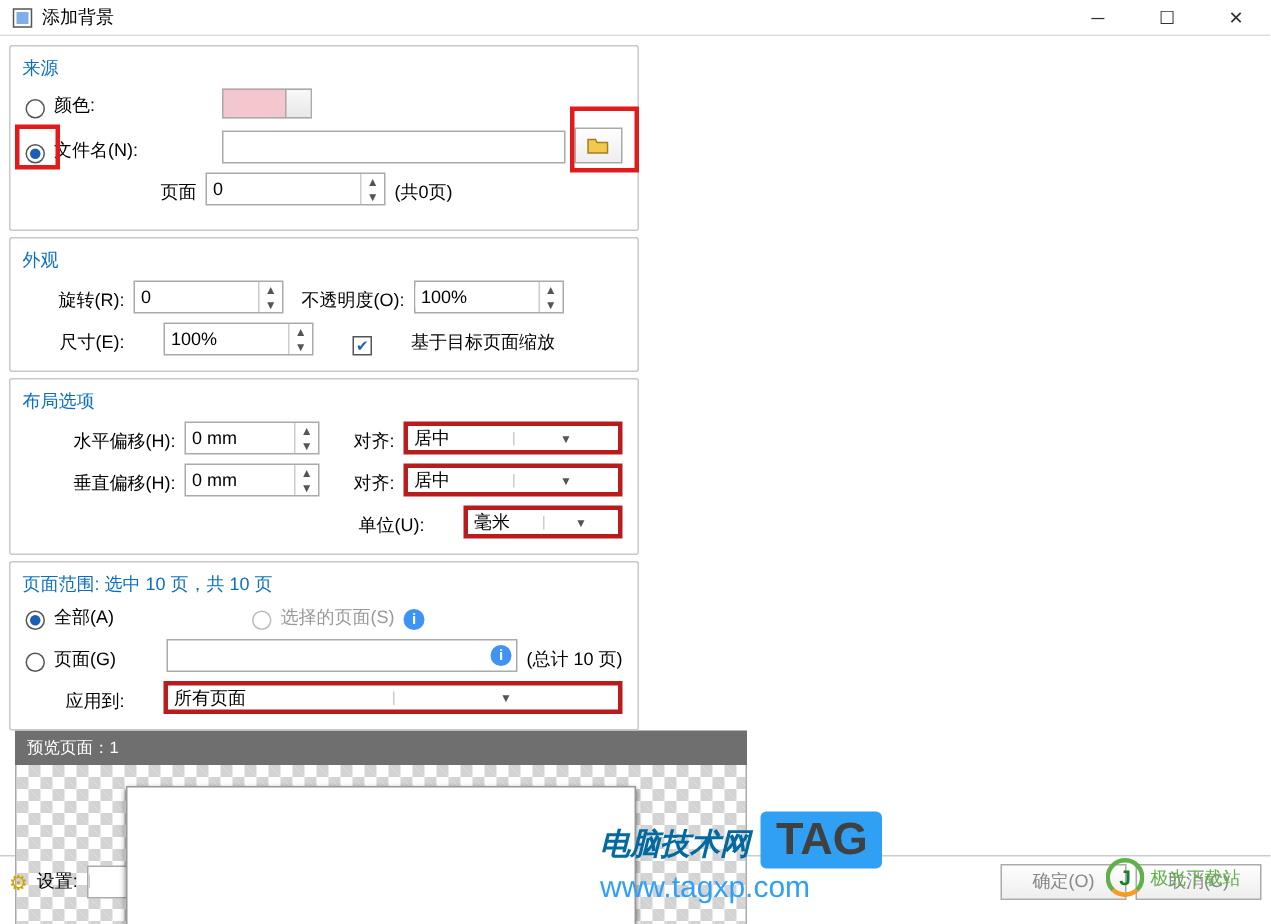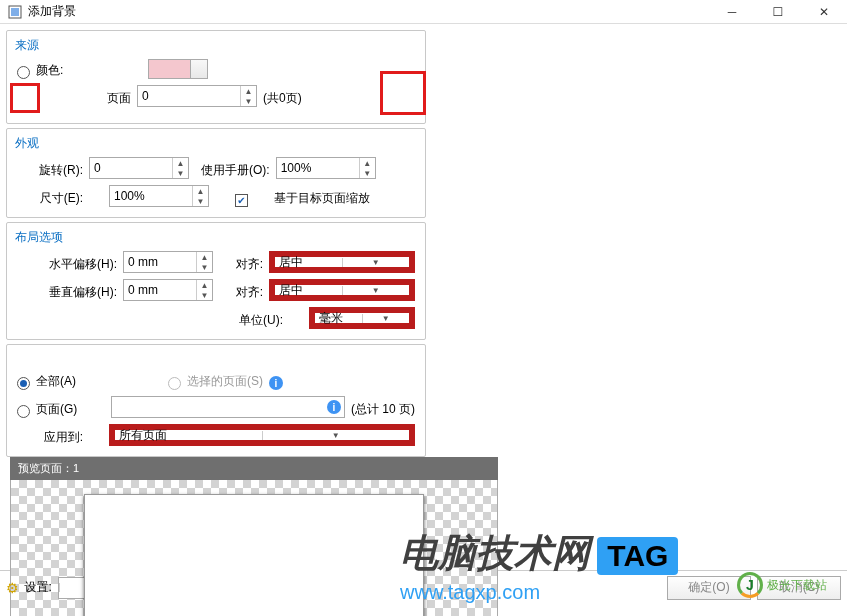--- a/index.html
+++ b/index.html
@@ -26,21 +26,21 @@
 
 .color-swatch { width: 60px; height: 20px; background: #f4c7ce; border: 1px solid #aaa; position: relative; }
 .color-swatch::after { content: ""; position: absolute; right: 0; top: 0; width: 16px; height: 100%; border-left: 1px solid #aaa; background: linear-gradient(#f8f8f8,#e8e8e8); }
 .color-swatch .arrow { position: absolute; right: 4px; top: 7px; width: 0; height: 0; border-left: 3px solid transparent; border-right: 3px solid transparent; border-top: 4px solid #555; }
 
 .text-input { height: 22px; border: 1px solid #aaa; padding: 0 4px; background: #fff; }
 .spin { height: 22px; border: 1px solid #aaa; display: flex; align-items: center; background: #fff; }
 .spin input { border: none; outline: none; flex: 1; padding: 0 4px; font-size: 12px; width: 40px; }
 .spin .spin-arrows { width: 16px; display: flex; flex-direction: column; border-left: 1px solid #ccc; }
 .spin .sa { height: 10px; display: flex; align-items: center; justify-content: center; font-size: 8px; color: #555; }
-.select { height: 22px; border: 6px solid #b91c1c; display: flex; align-items: center; background: #fff; flex: 1; }
+.select { height: 22px; border: 3px solid #b91c1c; display: flex; align-items: center; background: #fff; flex: 1; }
 .select span { flex: 1; padding: 0 4px; }
 .select .arrow { width: 16px; text-align: center; border-left: 1px solid #ccc; font-size: 8px; color: #555; }
 
 .lbl { text-align: right; white-space: nowrap; }
 .lbl6 { width: 66px; }
 .lbl4 { width: 44px; }
 
 .browse-btn { width: 32px; height: 24px; border: 1px solid #aaa; background: linear-gradient(#fefefe,#eee); display: flex; align-items: center; justify-content: center; }
 .red-box { position: absolute; border: 3px solid #e11b1b; pointer-events: none; }
 
@@ -57,22 +57,22 @@
 .page .pt2 { position: absolute; top: 160px; width: 100%; text-align: right; font-weight: bold; font-size: 10px; padding-left: 45px; }
 
 .bottom-bar { height: 34px; border-top: 1px solid #ccc; display: flex; align-items: center; padding: 0 6px; gap: 6px; }
 .gear { color: #d1a400; font-size: 14px; }
 .bottom-select { width: 300px; height: 22px; border: 1px solid #aaa; display: flex; align-items: center; background: #fff; }
 .bottom-select span { flex: 1; padding: 0 4px; }
 .bottom-buttons { margin-left: auto; display: flex; gap: 6px; }
 .dlg-btn { width: 84px; height: 24px; border: 1px solid #aaa; background: linear-gradient(#fefefe,#eee); display: flex; align-items: center; justify-content: center; color: #888; }
 
 .watermark { position: absolute; bottom: 12px; left: 400px; pointer-events: none; }
-.watermark .line1 { color: #404040; font-size: 38px; font-weight: bold; font-style: italic; display: inline; }
-.watermark .tag { display: inline-block; background: #2fa0f4; color: #000000; font-size: 30px; font-weight: bold; padding: 2px 10px; border-radius: 4px; margin-left: 4px; }
+.watermark .line1 { color: #0369a1; font-size: 20px; font-weight: bold; font-style: italic; display: inline; }
+.watermark .tag { display: inline-block; background: #2fa0f4; color: #404040; font-size: 30px; font-weight: bold; padding: 2px 10px; border-radius: 4px; margin-left: 4px; }
 .watermark .line2 { color: #2fa0f4; font-size: 20px; margin-top: 2px; }
 .jg { position: absolute; bottom: 18px; right: 20px; display: flex; align-items: center; gap: 4px; color: #61b04a; font-size: 16px; pointer-events: none; }
 .jg .ring { width: 26px; height: 26px; border: 3px solid #61b04a; border-bottom-color: #f59c25; border-radius: 50%; display: flex; align-items: center; justify-content: center; color: #1a7e2b; font-weight: bold; font-size: 14px; }
 .disabled-label { color: #999; }
 </style>
 </head>
 <body>
 
 <div class="titlebar">
   <svg class="icon" viewBox="0 0 14 14">
@@ -91,20 +91,31 @@
     <div class="group" style="position:relative">
       <div class="group-title">来源</div>
       <div class="row">
         <span class="radio"></span>
         <span class="lbl" style="width:60px;text-align:left">颜色:</span>
         <span style="width:40px"></span>
         <div class="color-swatch">
             <span class="arrow"></span>
           </div>
       </div>
+      <div class="row">
+        <span class="radio selected"></span>
+        <span class="lbl" style="width:60px;text-align:left">文件名(N):</span>
+        <span style="width:40px"></span>
+        <input class="text-input" style="flex: 1 1 0%;" value="">
+        <div class="browse-btn">
+          <svg width="16" height="14">
+              <path d="M1 3h5l1 2h7v7H1z" fill="#f2c94c" stroke="#a37f1f"></path>
+            </svg>
+        </div>
+      </div>
       <div class="row" style="padding-left:90px">
         <span class="lbl">页面</span>
         <div class="spin" style="width:120px">
           <input value="0" style="">
           <div class="spin-arrows">
               <div class="sa">▲</div>
               <div class="sa">▼</div>
             </div>
         </div>
         <span>(共0页)</span>
@@ -117,21 +128,21 @@
       <div class="group-title">外观</div>
       <div class="row">
         <span class="lbl lbl6">旋转(R):</span>
         <div class="spin" style="width:100px">
           <input value="0" style="">
           <div class="spin-arrows">
               <div class="sa">▲</div>
               <div class="sa">▼</div>
             </div>
         </div>
-        <span class="lbl" style="margin-left:6px">使用手册(O):</span>
+        <span class="lbl" style="margin-left:6px">不透明度(O):</span>
         <div class="spin" style="width:100px">
           <input value="100%" style="">
           <div class="spin-arrows">
               <div class="sa">▲</div>
               <div class="sa">▼</div>
             </div>
         </div>
       </div>
       <div class="row">
         <span class="lbl lbl6">尺寸(E):</span>
@@ -183,20 +194,21 @@
         <span style="width:196px"></span>
         <span class="lbl lbl4">单位(U):</span>
         <div class="select">
           <span>毫米</span>
             <span class="arrow">▼</span>
         </div>
       </div>
     </div>
 
     <div class="group" style="flex:1">
+      <div class="group-title">页面范围: 选中 10 页，共 10 页</div>
       <div class="row">
         <span class="radio selected"></span>
         <span>全部(A)</span>
         <span style="width:80px"></span>
         <span class="radio" style="border-color:#bbb"></span>
         <span class="disabled-label">选择的页面(S)</span>
         <span class="info-icon">i</span>
       </div>
       <div class="row">
         <span class="radio"></span>

